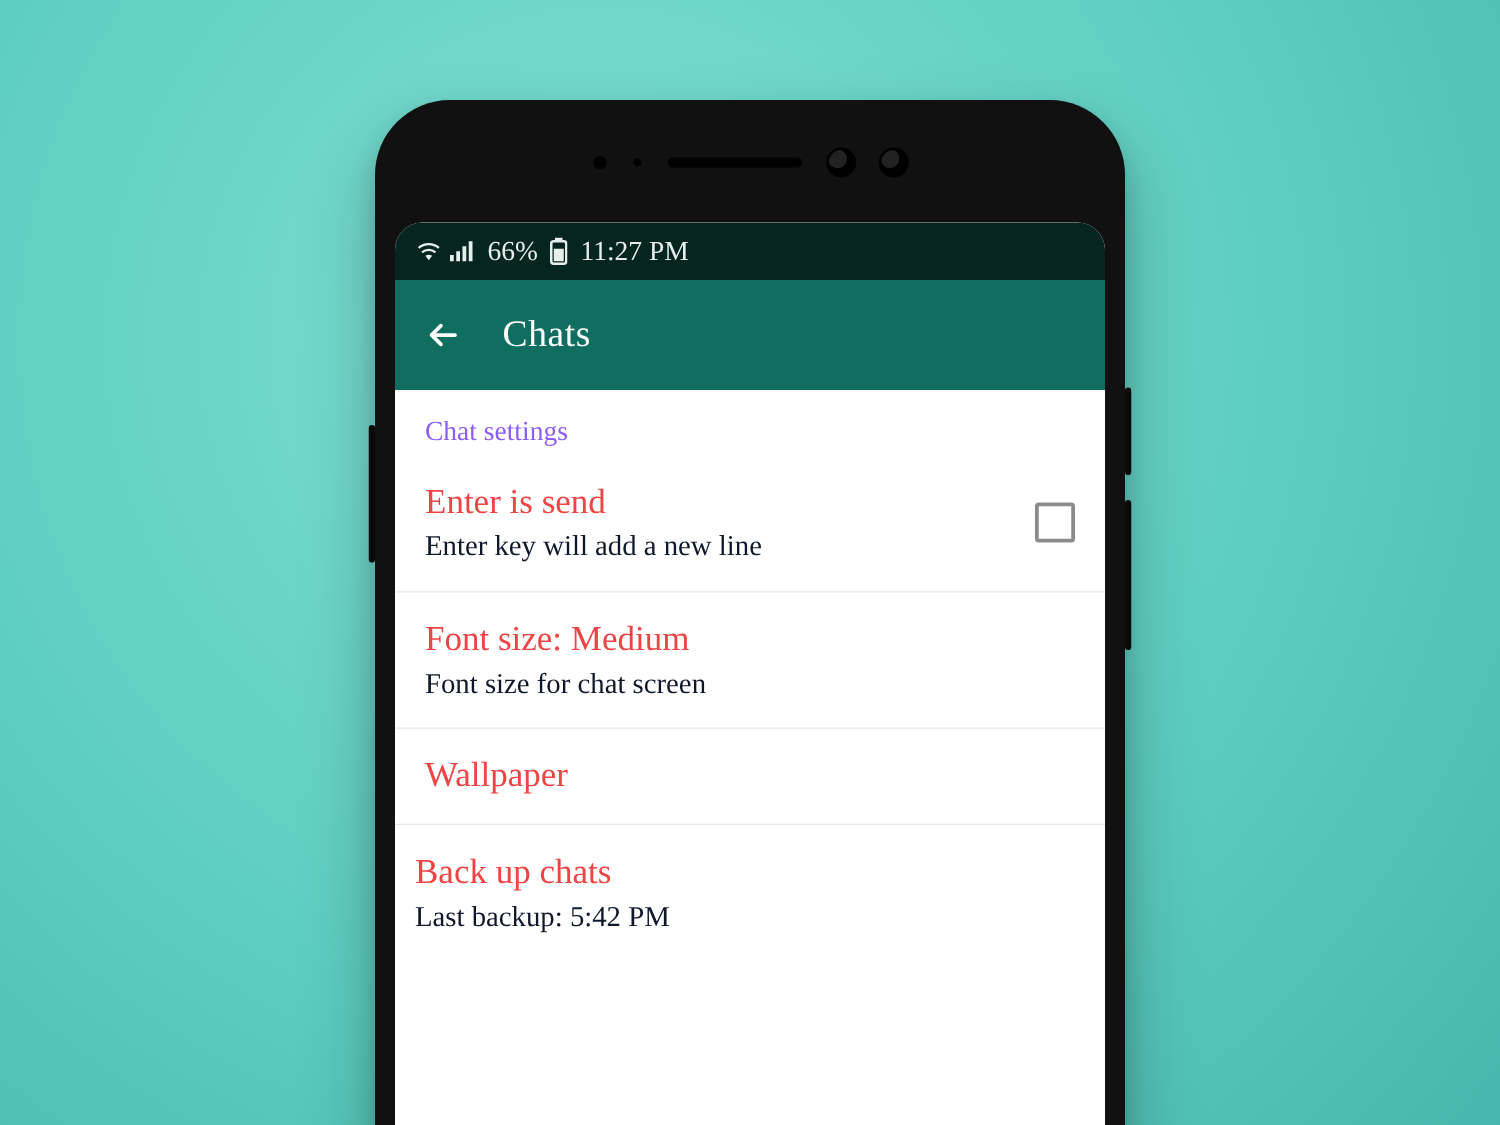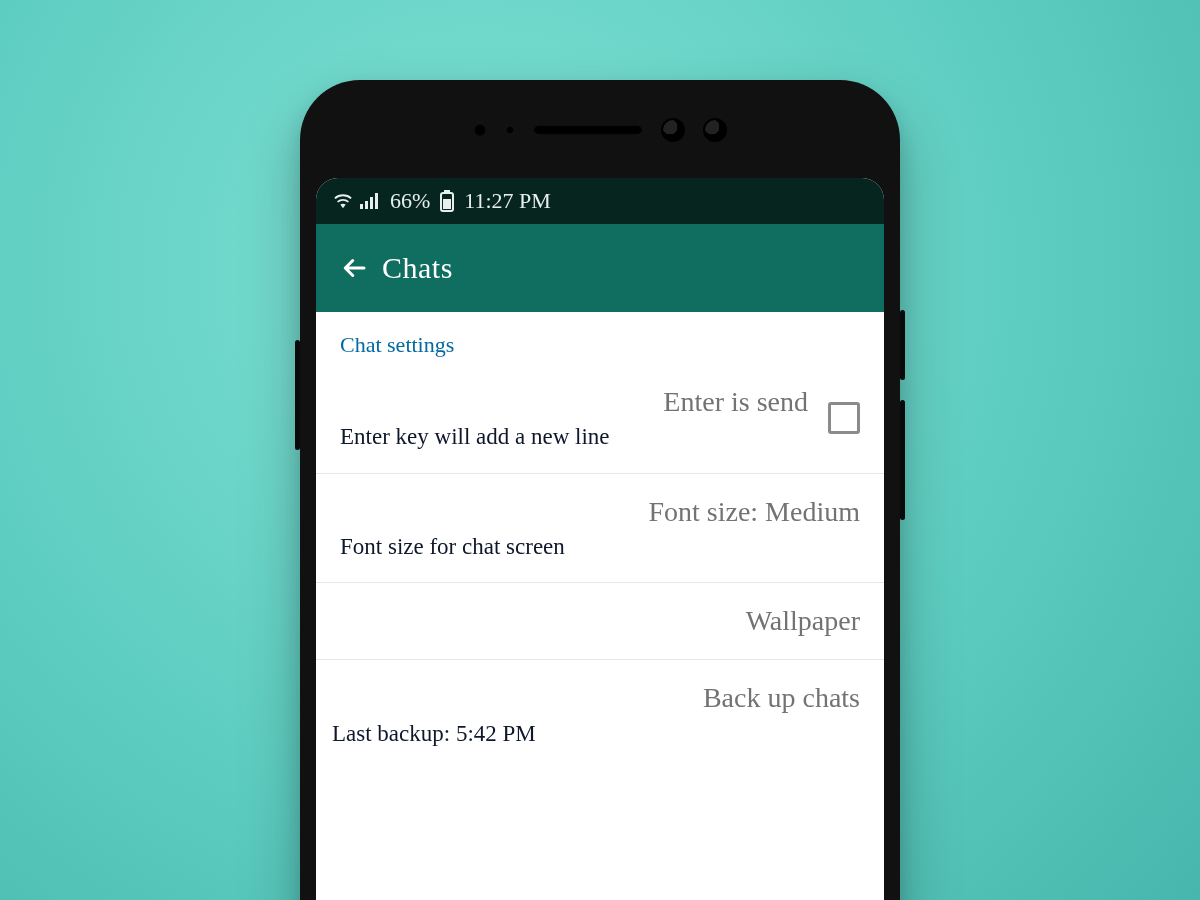--- a/index.html
+++ b/index.html
@@ -81,52 +81,51 @@
   .ico svg { display:block; }
 
   
   .appbar {
     height: 88px;
     background: #0f6e5f;
     color: #fff;
     display: flex;
     align-items: center;
     padding: 0 10px;
-    gap: 0;
+    gap: 20px;
   }
   .back-btn {
     width: 56px; height: 56px;
     display:flex; align-items:center; justify-content:center;
     border-radius: 50%;
   }
   .appbar-title {
     font-size: 30px;
     font-weight: 500;
     letter-spacing: 0.5px;
   }
 
   
   .content { background:#fff; }
   .section-label {
-    color: #0369a1;
+    color: #8b5cf6;
     font-size: 22px;
     padding: 20px 24px 6px 24px;
   }
   .row {
     padding: 22px 24px 22px 24px;
     border-bottom: 1px solid #e7e7e7;
     display: flex;
     align-items: center;
   }
   .row .txt { flex: 1 1 auto; }
   .row .title {
-    color: #737373;
+    color: #ef4444;
     font-size: 28px;
     line-height: 1.15;
-    text-align: right;
   }
   .row .sub {
     color: #0f172a;
     font-size: 23px;
     margin-top: 6px;
     line-height: 1.15;
   }
   .checkbox {
     width: 26px; height: 26px;
     border: 3px solid #8b8b8b;

